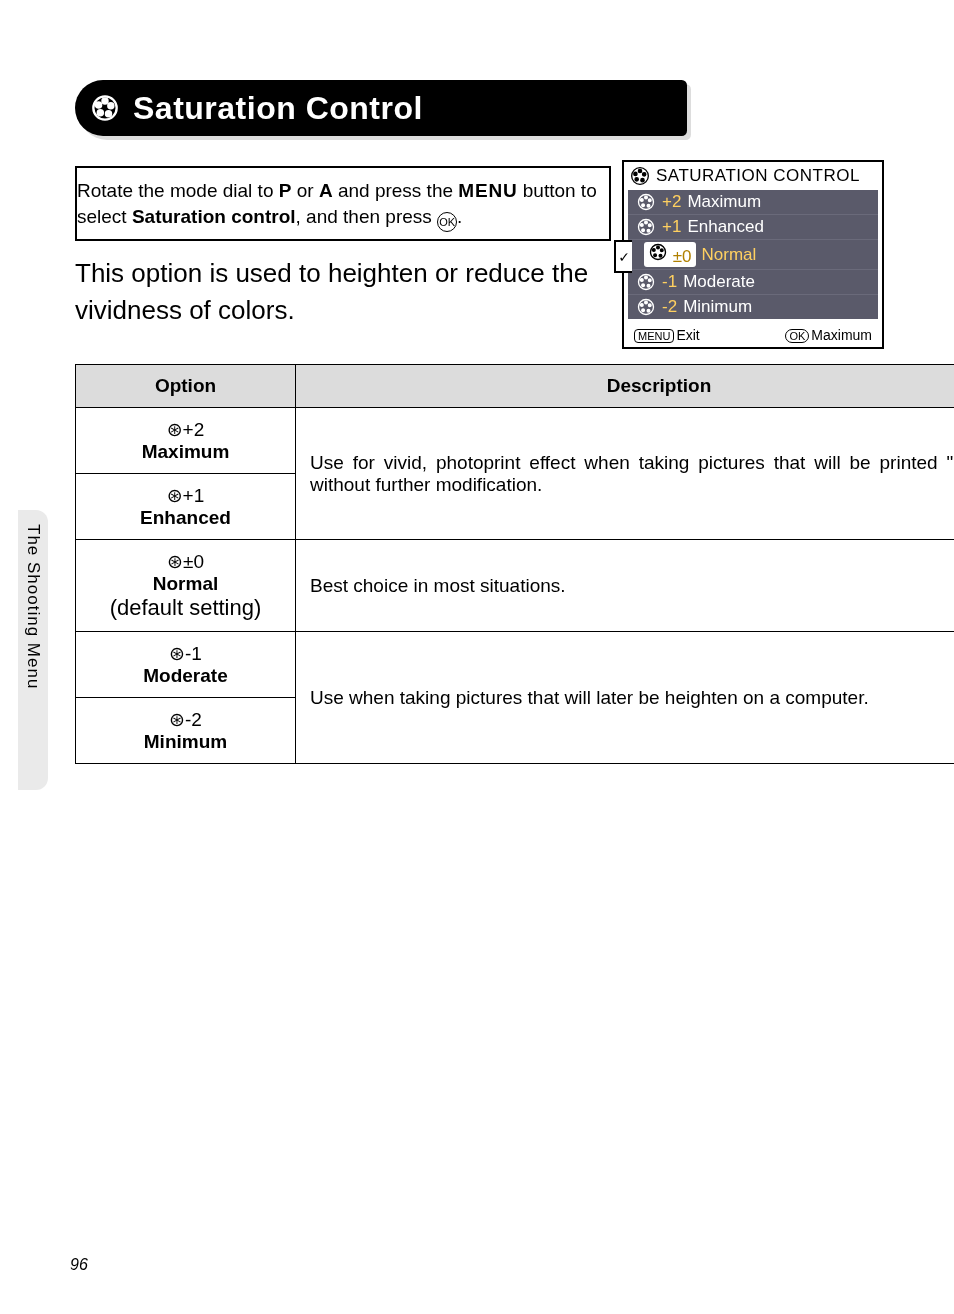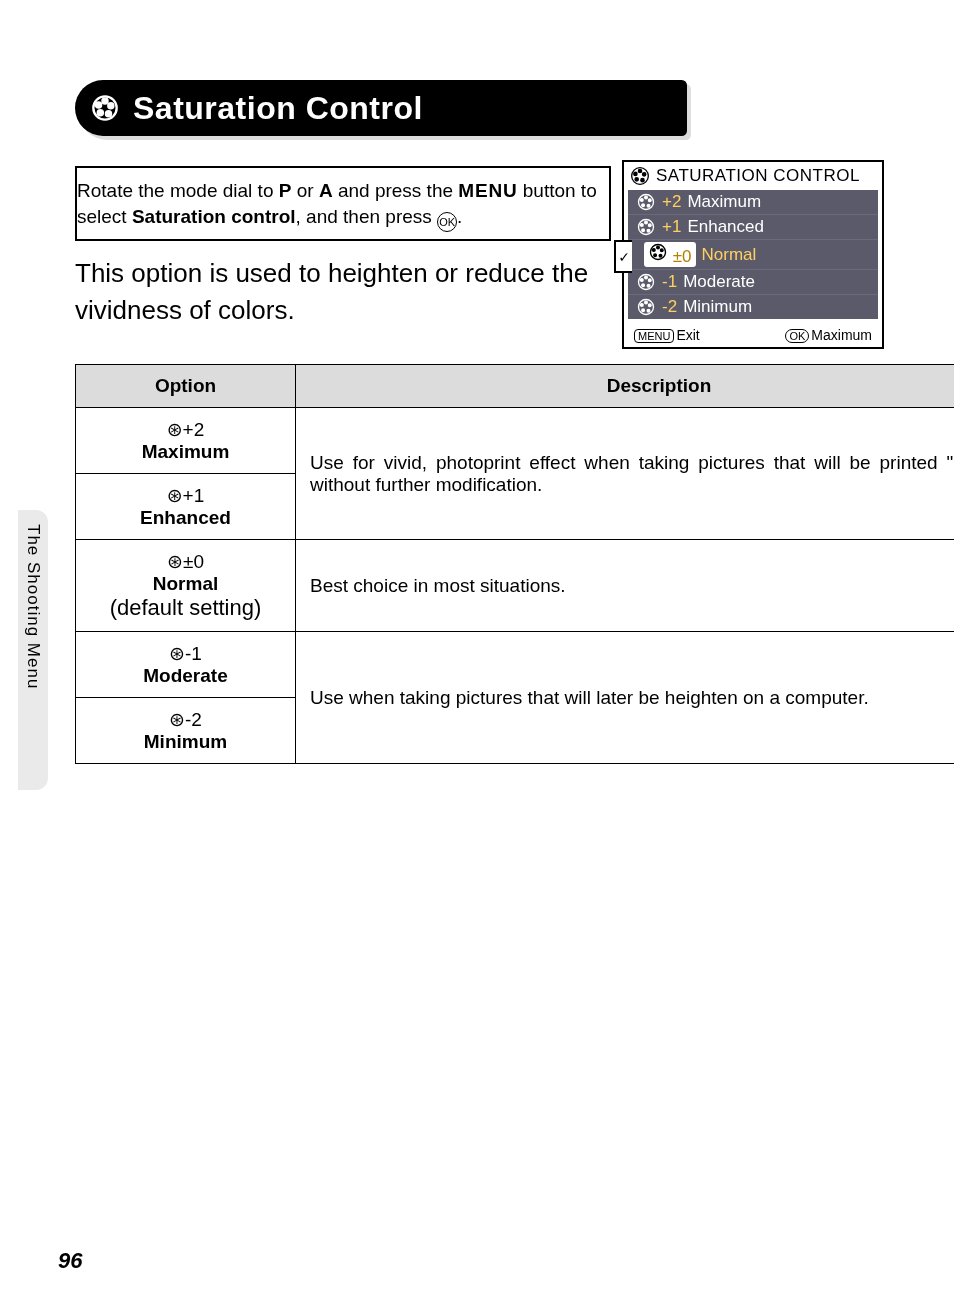--- a/index.html
+++ b/index.html
@@ -174,25 +174,25 @@
   }
   .opt-code { font-size: 19px; }
   .opt-label { font-weight: 700; font-size: 19px; }
   .opt-note { font-size: 22px; }
   table.opts td.desc {
     text-align: justify;
     text-justify: inter-word;
   }
   .page-num {
     position: absolute;
-    left: 58px;
+    left: 70px;
     bottom: 40px;
     font-style: italic;
-    font-weight: 700;
-    font-size: 22px;
+    font-weight: 400;
+    font-size: 16px;
   }
   .sat-svg { width:20px; height:20px; }
   .menu-word {
     font-family: Arial Black, Arial, sans-serif;
     font-weight: 900;
     letter-spacing: 0.8px;
   }
   .ok-circ {
     display:inline-flex;
     border:1.5px solid #000;

